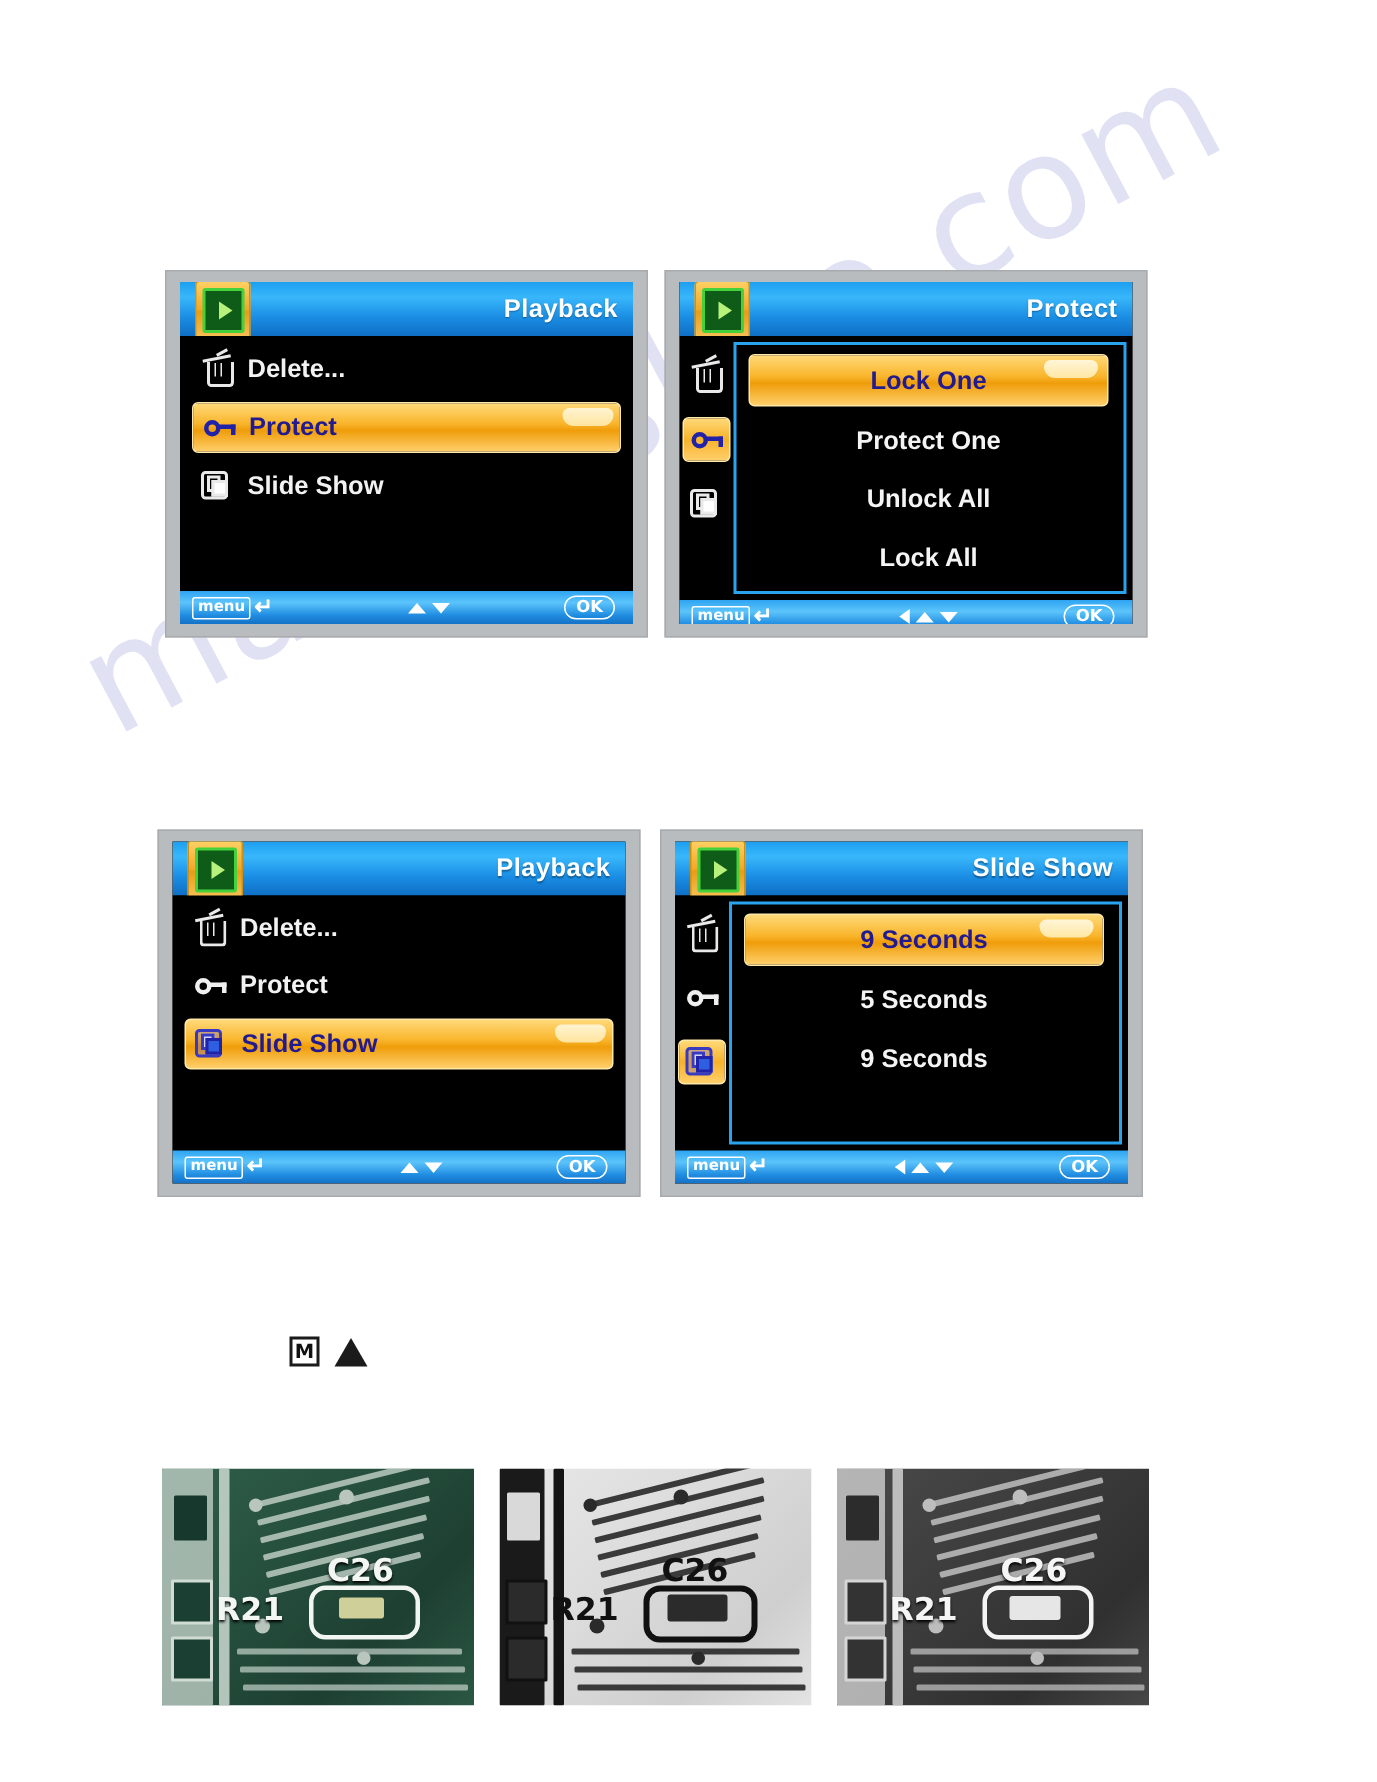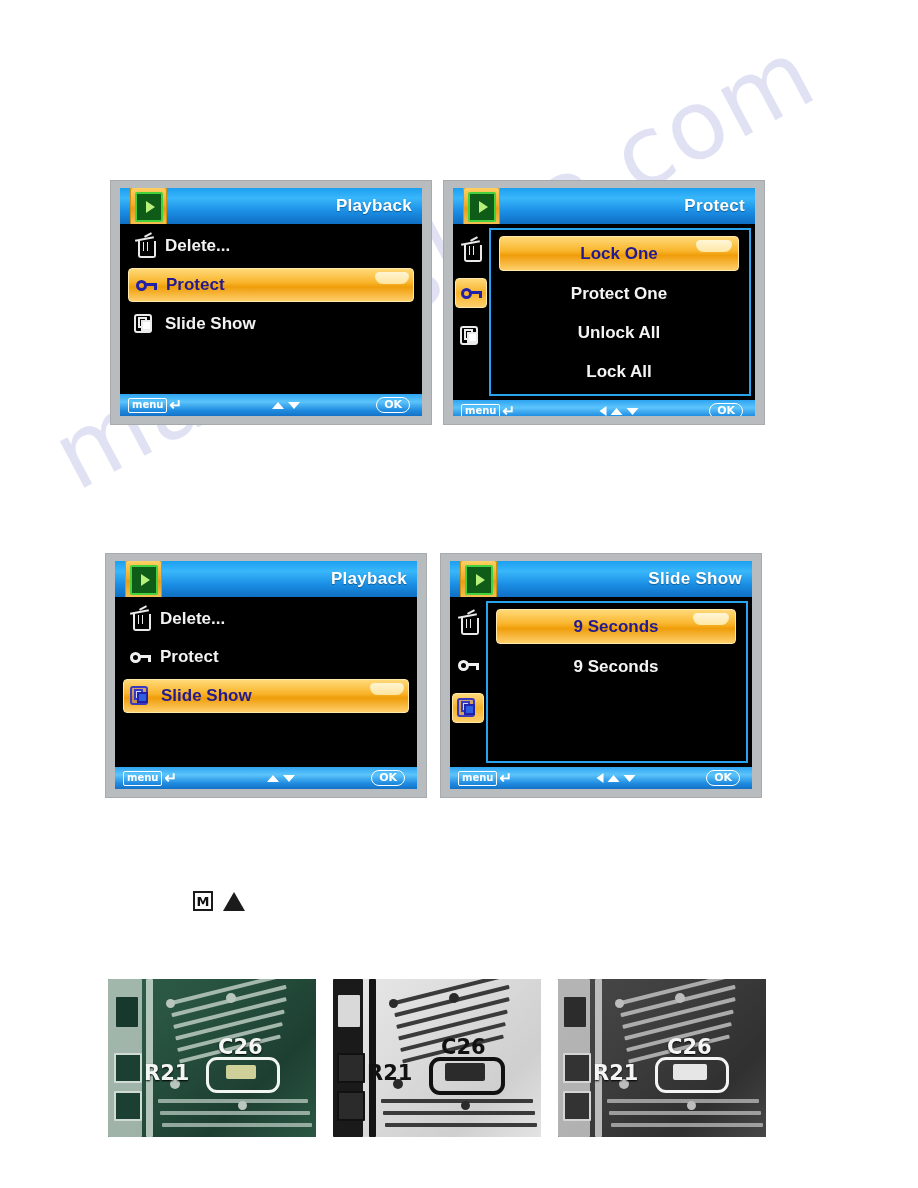--- a/index.html
+++ b/index.html
@@ -578,20 +578,23 @@
             <span class="icn icn-slide">
               <span class="back"></span>
                 <span class="mid"></span>
                 <span class="front"></span>
             </span>
           </span>
         </div>
         <div class="options">
           <div class="opt-row selected">
             <span class="o-label">9 Seconds</span>
+          </div>
+          <div class="opt-row">
+            <span class="o-label">5 Seconds</span>
           </div>
           <div class="opt-row">
             <span class="o-label">9 Seconds</span>
           </div>
         </div>
       </div>
     </div>
     <div class="botbar">
       <span class="menu-pill">menu</span>
       <span class="back-arrow">↵</span>

